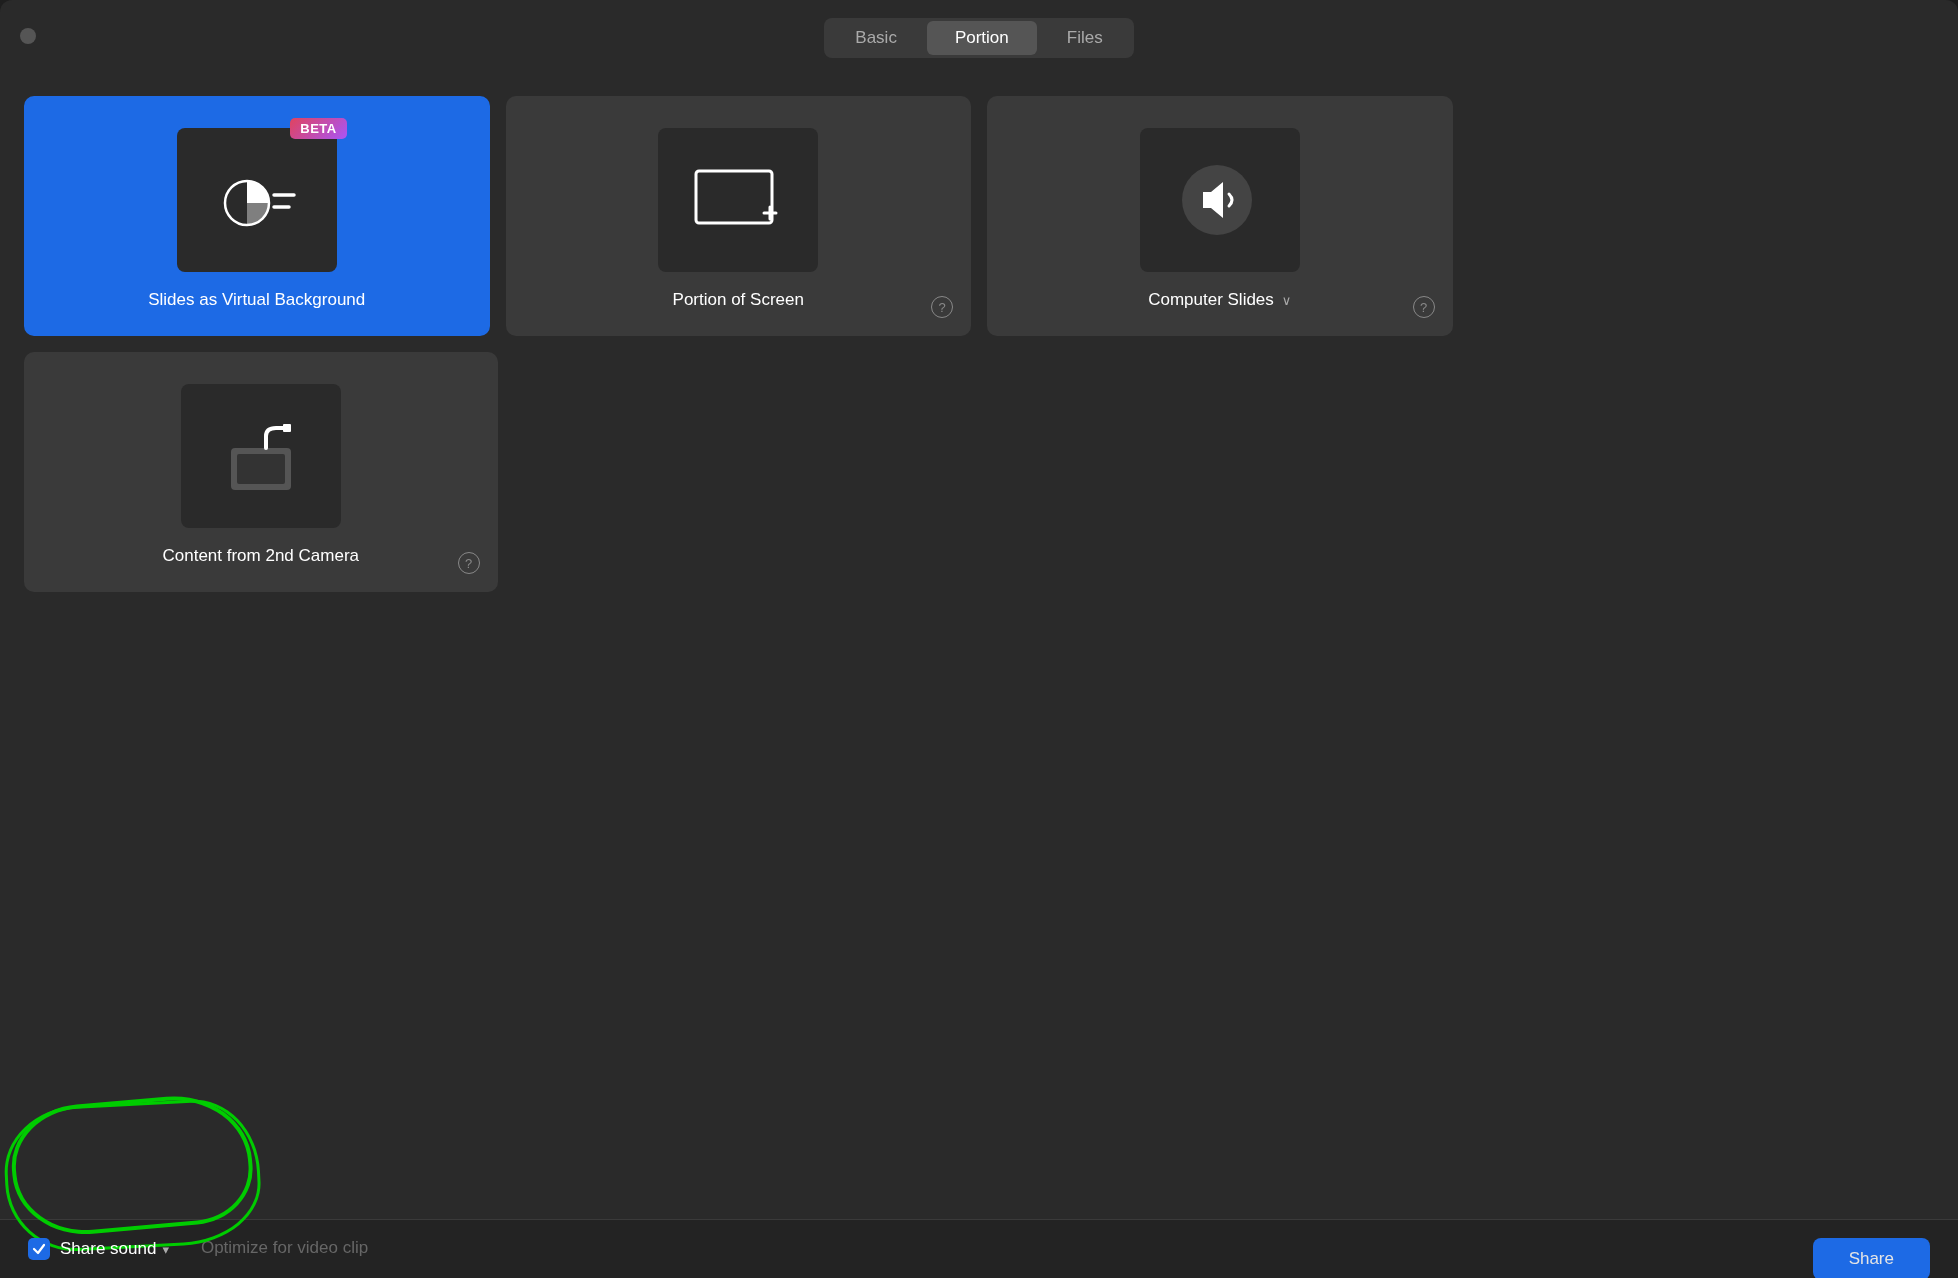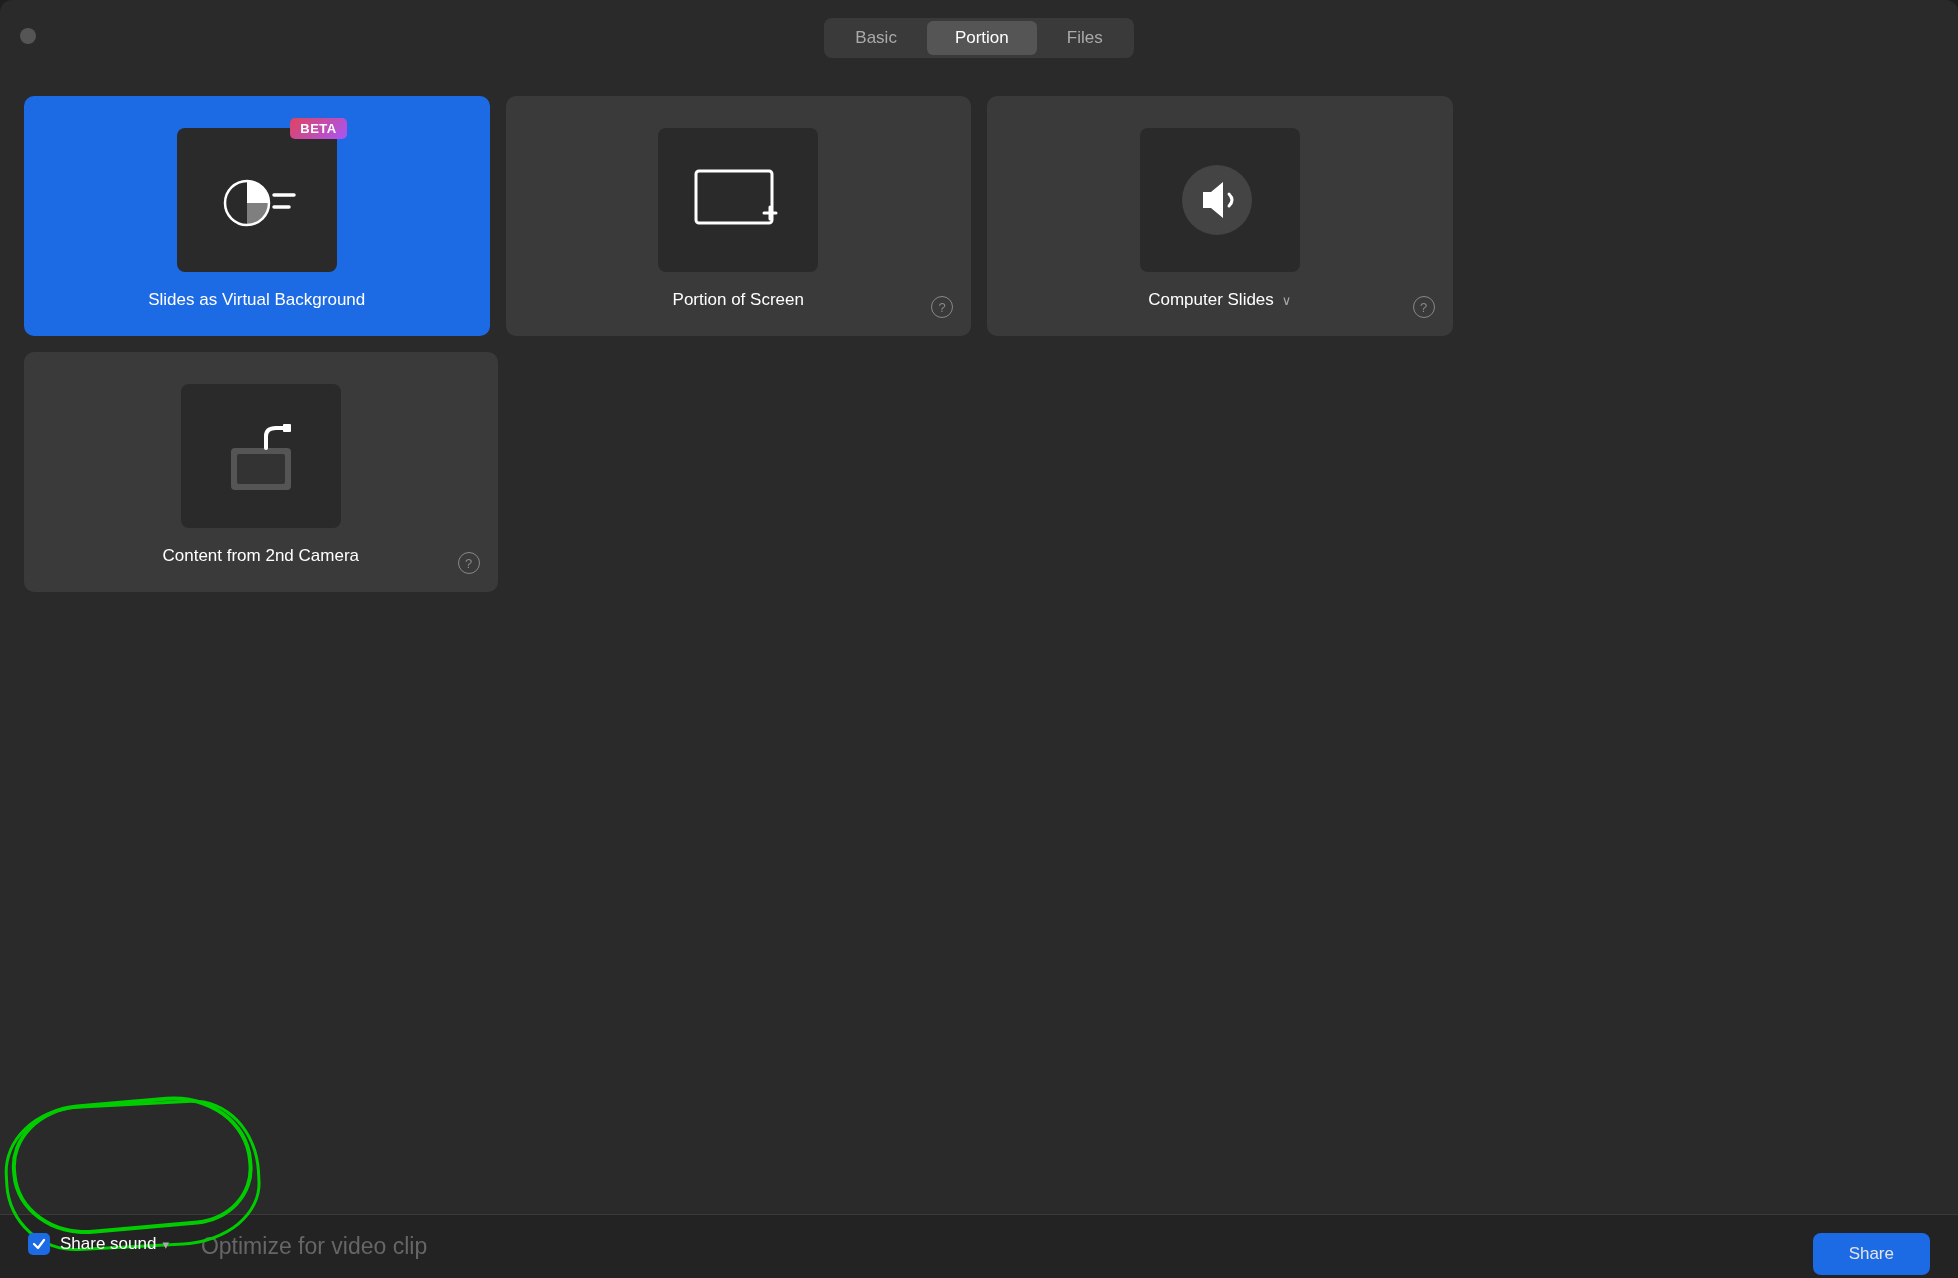--- a/index.html
+++ b/index.html
@@ -225,21 +225,21 @@
       align-items: center;
       gap: 6px;
     }
 
     .checkbox-dropdown {
       font-size: 13px;
       color: #aaa;
     }
 
     .optimize-label {
-      font-size: 23px;
+      font-size: 17px;
       color: #666;
       margin-left: 32px;
     }
 
     .share-button {
       position: absolute;
       right: 28px;
       background: #1d6ae5;
       color: #e5e5e5;
       border: none;

